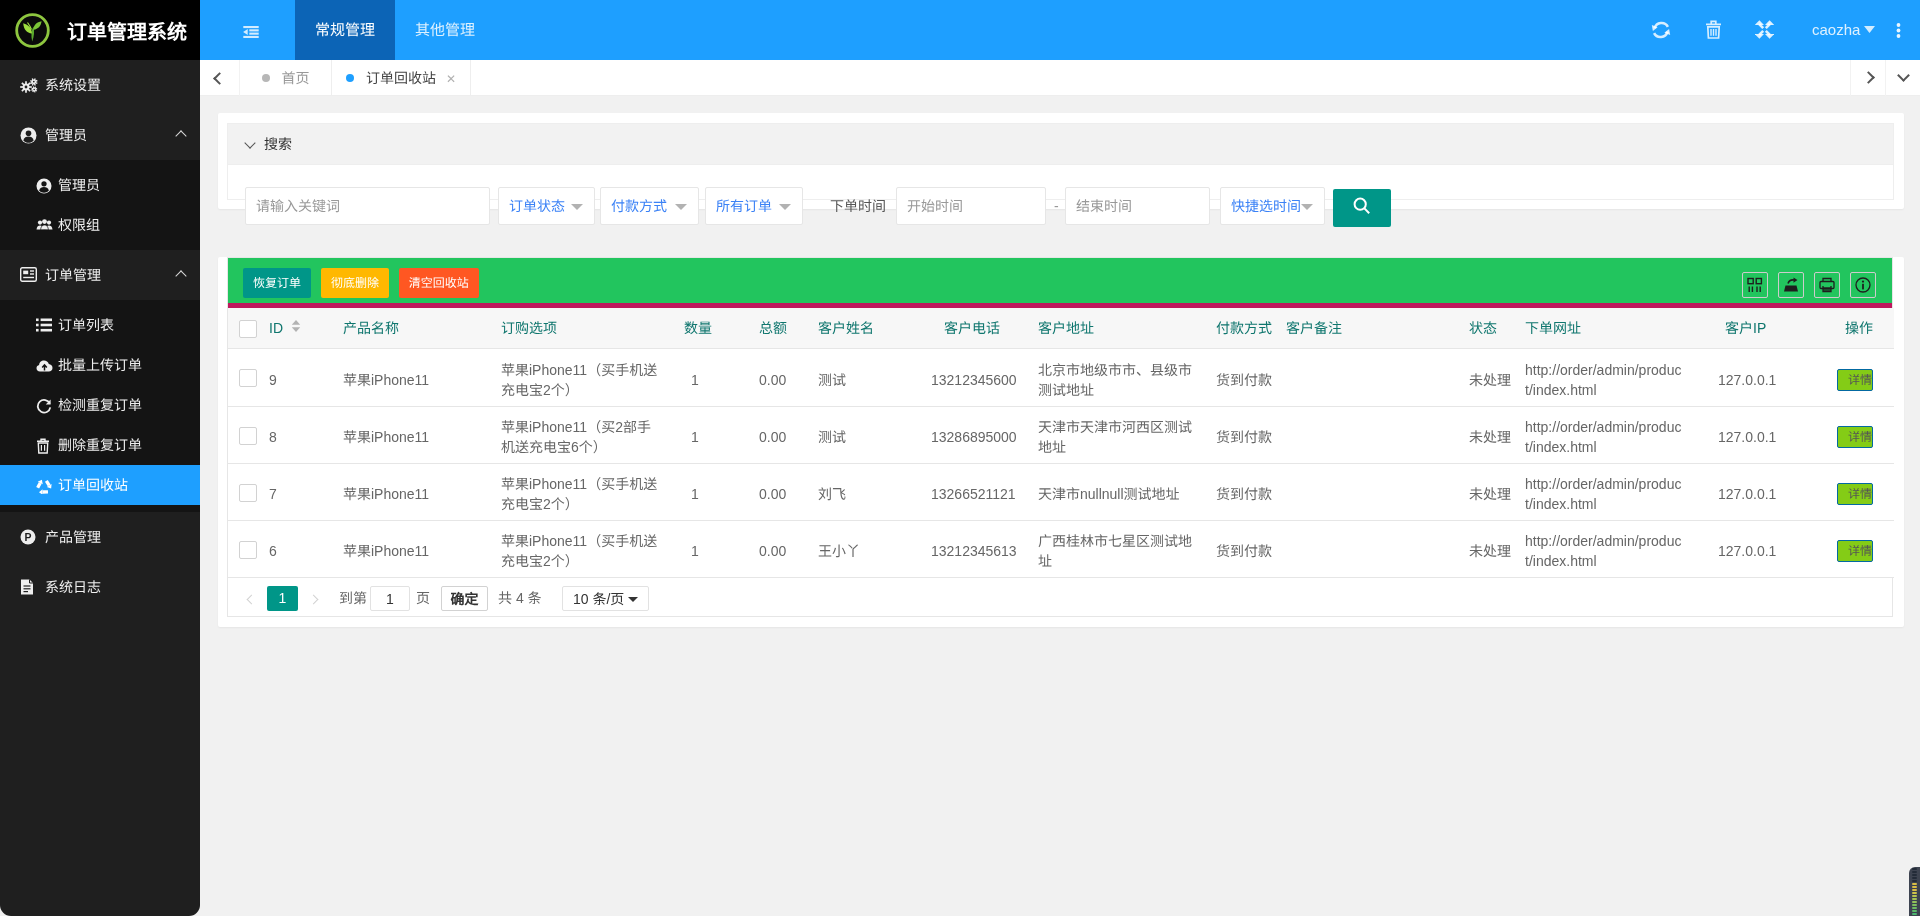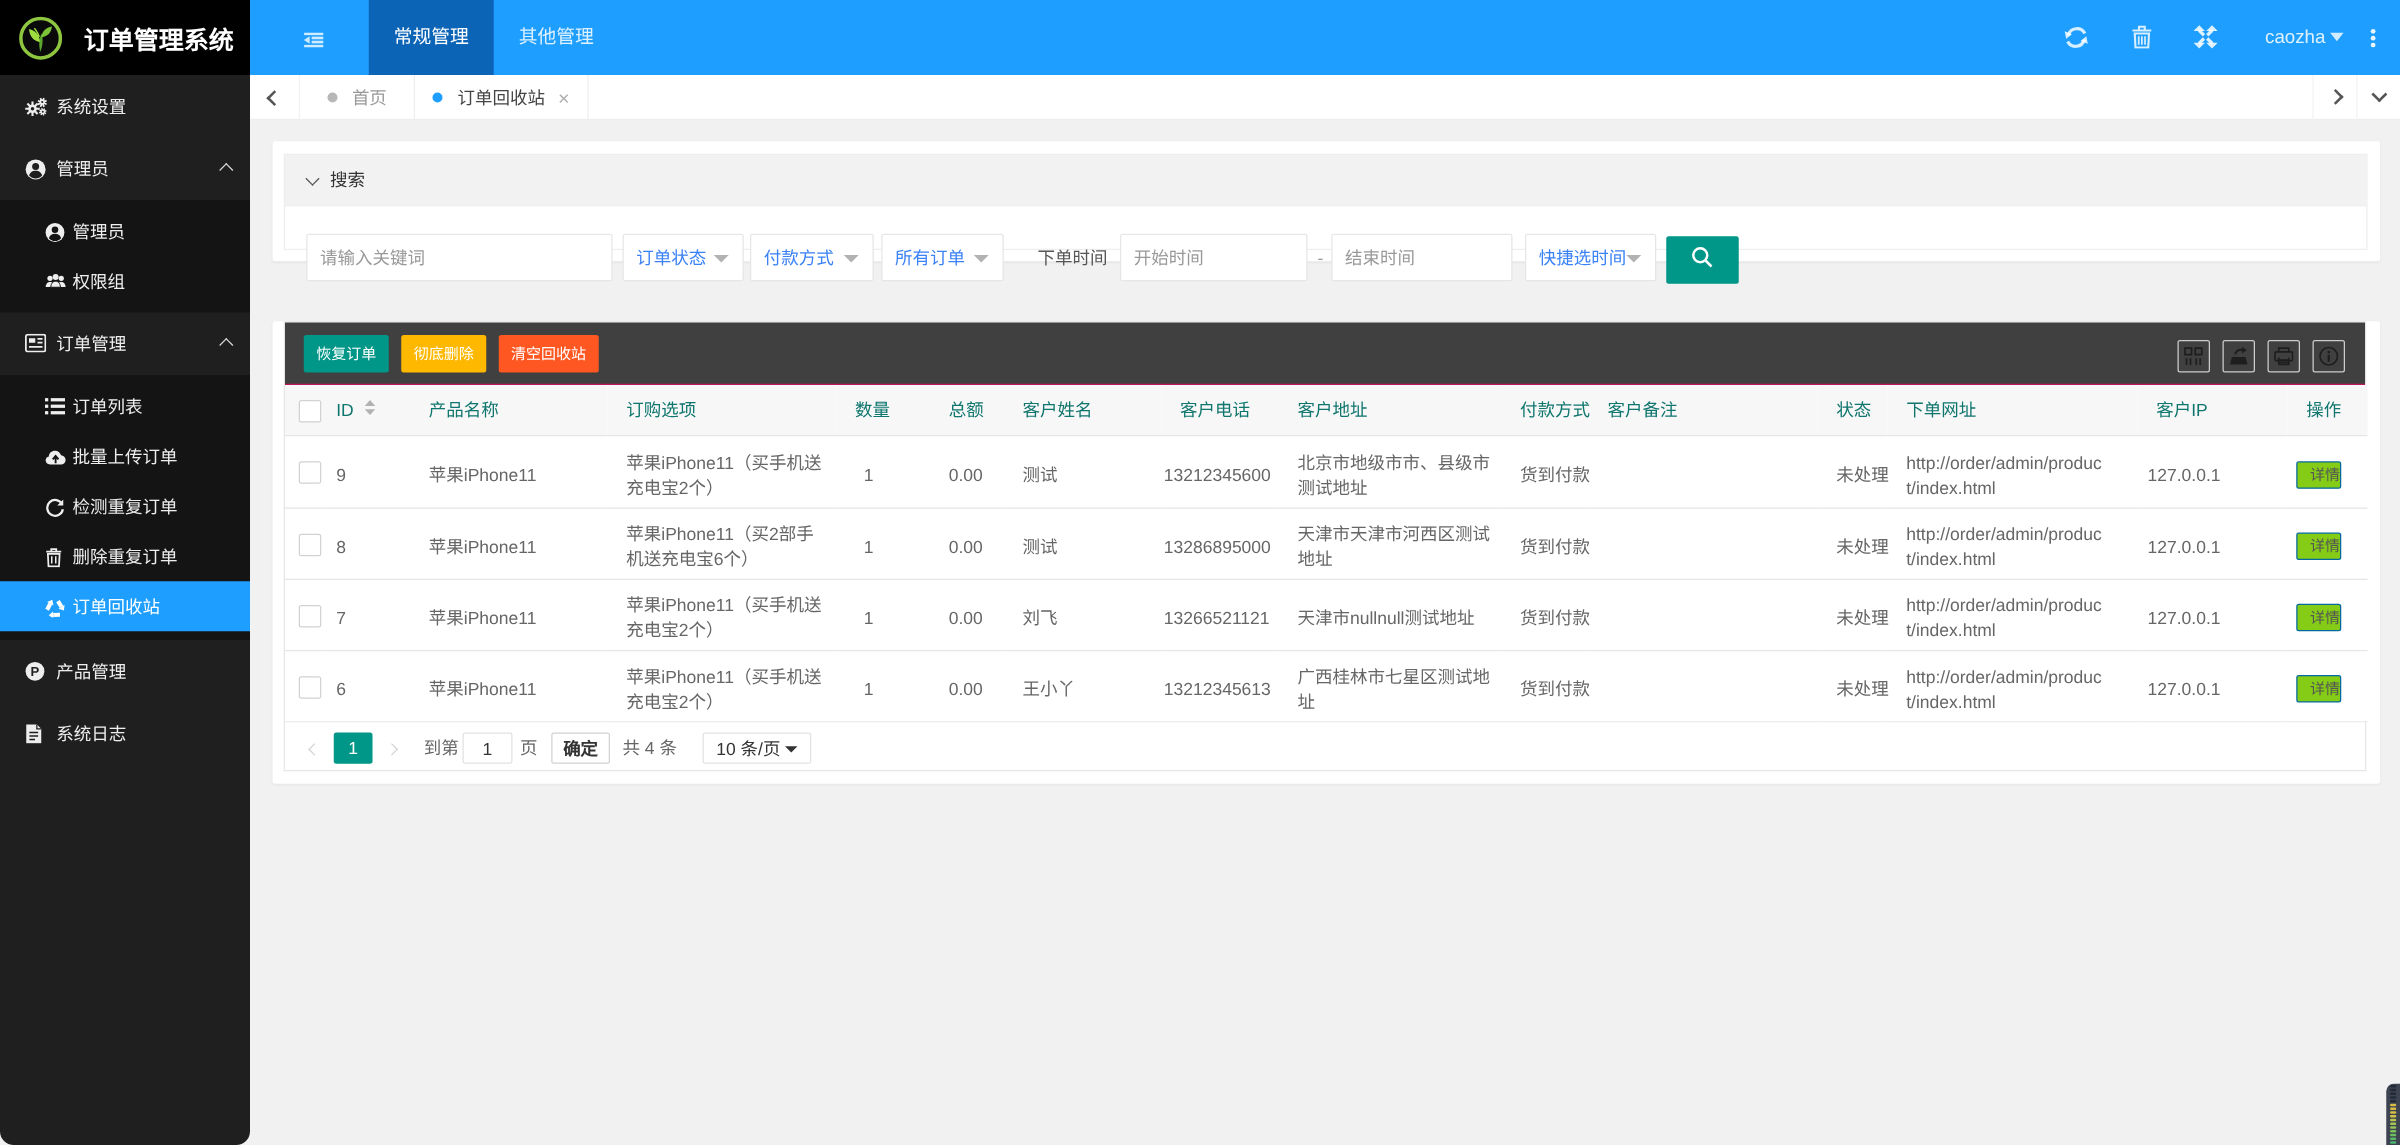--- a/index.html
+++ b/index.html
@@ -43,21 +43,21 @@
 .colla-t{height:41px;line-height:41px;background:#f2f2f2;border-bottom:1px solid #eee;color:#333;font-size:14px;padding-left:18px;}
 .colla-t .vchev{display:inline-block;width:8px;height:8px;border-style:solid;border-width:1.6px 1.6px 0 0;border-color:#555;transform:rotate(135deg);margin-right:10px;vertical-align:2px;}
 .fi{position:absolute;height:38px;border:1px solid #e6e6e6;border-radius:2px;background:#fff;font-size:14px;color:#999;line-height:36px;padding-left:10px;}
 .fsel{color:#3b82f6;}
 .fsel .car{position:absolute;right:11px;top:16px;width:0;height:0;border:6px solid transparent;border-top-color:#b2b2b2;border-bottom-width:0;}
 .flab{position:absolute;height:38px;line-height:38px;color:#565656;font-size:14px;}
 .sbtn{position:absolute;width:58px;height:38px;background:#009688;border-radius:2px;border:0;}
 
 .card2{left:218px;top:257px;width:1686px;height:370px;}
 .tview{position:absolute;left:9px;top:0;width:1666px;height:360px;border:1px solid #e6e6e6;}
-.ttool{position:absolute;left:0;top:0;width:100%;height:50px;background:#404040;border-bottom:1px solid #be185d;}
+.ttool{position:absolute;left:0;top:0;width:100%;height:50px;background:#22c55e;border-bottom:5px solid #be185d;}
 .btn{display:inline-block;height:30px;line-height:30px;padding:0 10px;font-size:12px;color:#fff;border-radius:2px;border:0;vertical-align:top;}
 .btn-g{background:#009688;}
 .btn-y{background:#FFB800;}
 .btn-r{background:#FF5722;}
 .ibtn{position:absolute;top:14px;width:26px;height:26px;border:1px solid #ccc;border-radius:2px;}
 .ibtn svg{position:absolute;left:4px;top:4px;}
 table{border-collapse:collapse;table-layout:fixed;width:1664px;position:absolute;left:0;top:50px;}
 th,td{font-weight:normal;text-align:left;font-size:14px;color:#666;padding:0 15px;vertical-align:middle;line-height:20px;}
 thead tr{height:40px;background:#f7f7f7;}
 tbody tr:first-child{height:58px;}

